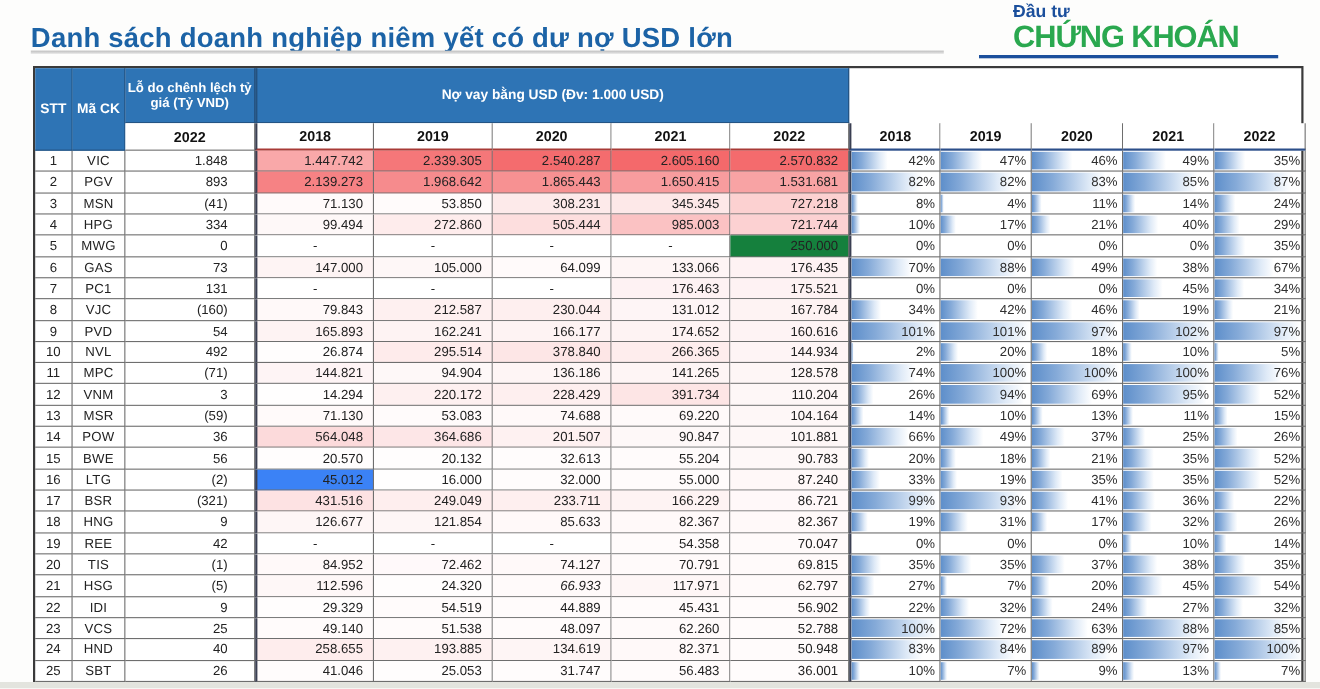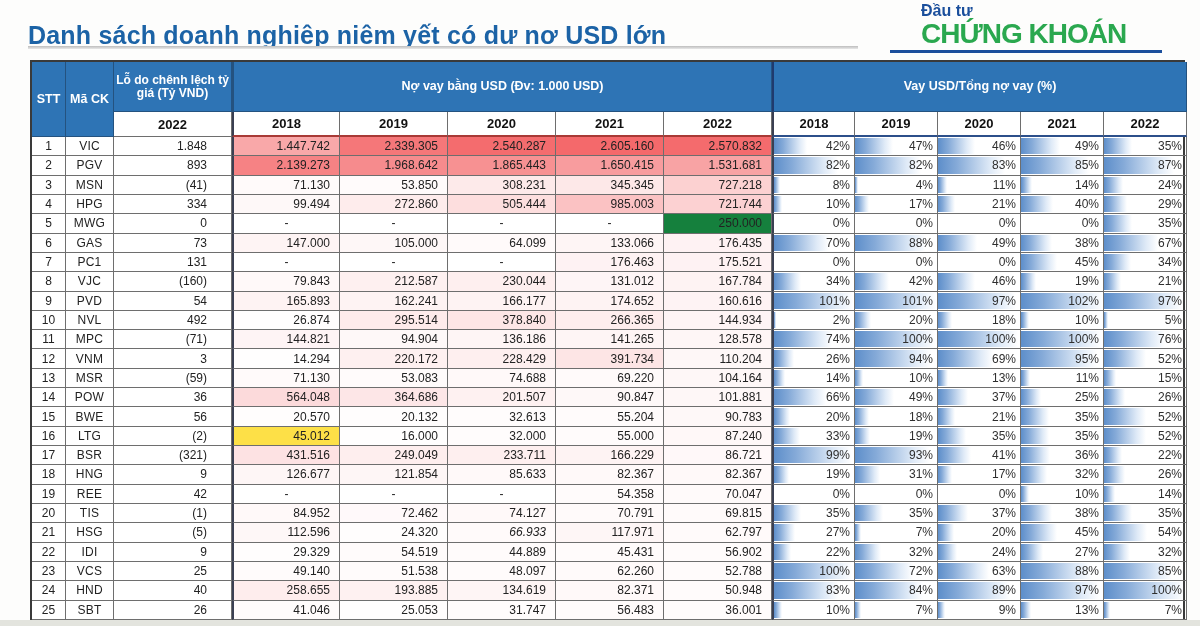--- a/index.html
+++ b/index.html
@@ -93,21 +93,20 @@
   <div class="logo-bottom">CHỨNG KHOÁN</div>
 </div>
 <div class="logo-rule"></div>
 
 <div class="tbl">
   <div class="thead">
     <div class="hc hc-stt">STT</div>
     <div class="hc hc-fx">Lỗ do chênh lệch tỷ giá (Tỷ VND)</div>
     <div class="hc hc-ck">Mã CK</div>
     <div class="hc hc-usd">Nợ vay bằng USD (Đv: 1.000 USD)</div>
-    <div class="hc hc-pct">Vay USD/Tổng nợ vay (%)</div>
 
     <div class="yc yc-fx">2022</div>
     <div class="yc usd-y bl-dark">2018</div>
     <div class="yc usd-y">2019</div>
     <div class="yc usd-y">2020</div>
     <div class="yc usd-y">2021</div>
     <div class="yc usd-y">2022</div>
     <div class="yc pct-y bl-dark">2018</div>
     <div class="yc pct-y">2019</div>
     <div class="yc pct-y">2020</div>
@@ -562,21 +561,21 @@
         </div>
         <div class="c-pct">
           <div class="bar" style="width: 51%;"></div>
           <div class="pv">52%</div>
         </div>
       </div>
       <div class="t-row">
         <div class="c-stt">16</div>
         <div class="c-ticker">LTG</div>
         <div class="c-fx">(2)</div>
-        <div class="c-num bl-dark" style="background: #fde047; padding-left: 44px;">45.012</div>
+        <div class="c-num bl-dark" style="background: #3b82f6; padding-left: 44px;">45.012</div>
         <div class="c-num" style="background: rgb(255, 254, 254);">16.000</div>
         <div class="c-num" style="background: rgb(255, 252, 252);">32.000</div>
         <div class="c-num" style="background: rgb(255, 251, 251);">55.000</div>
         <div class="c-num" style="background: rgb(255, 248, 248);">87.240</div>
         <div class="c-pct bl-dark">
           <div class="bar" style="width: 32.4%;"></div>
           <div class="pv">33%</div>
         </div>
         <div class="c-pct">
           <div class="bar" style="width: 18.6%;"></div>

